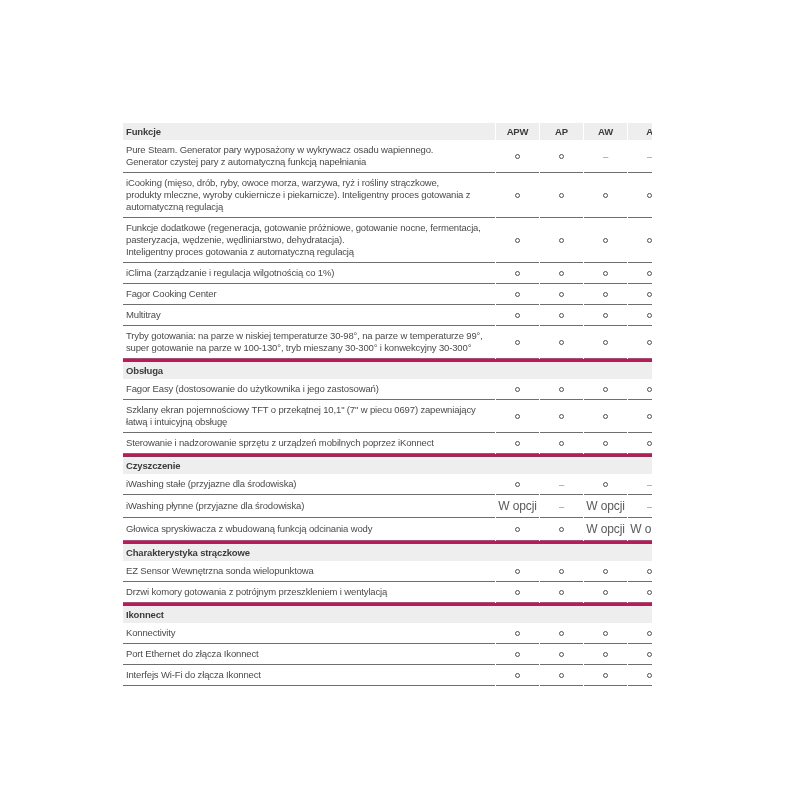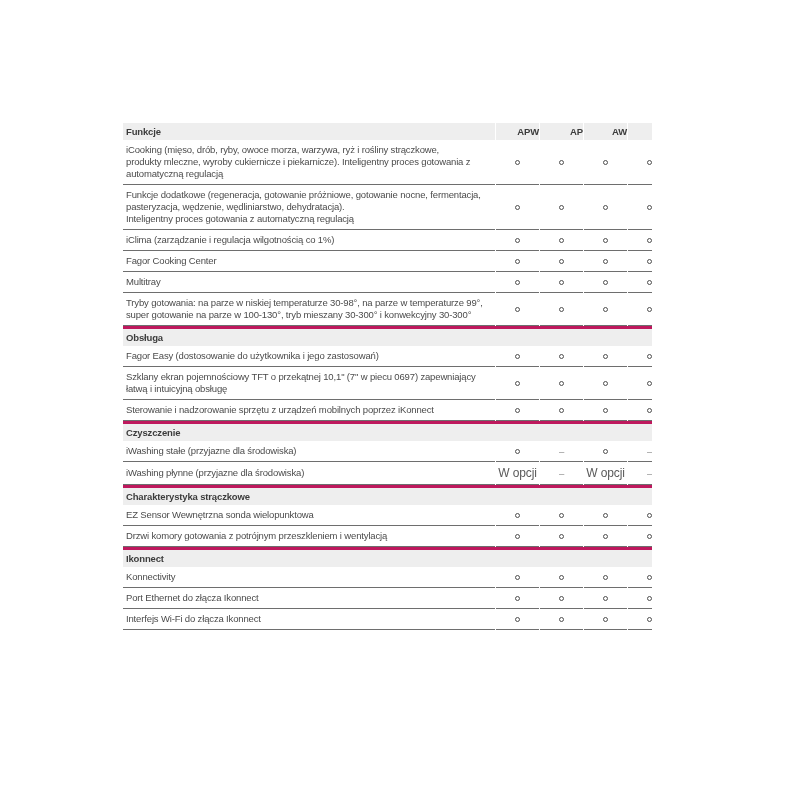--- a/index.html
+++ b/index.html
@@ -37,21 +37,21 @@
     background: #eeeeee;
     height: 17px;
     padding: 0 0 0 3px;
     font-weight: bold;
     color: #3c3c3c;
     border-top: 3px solid #be185d;
     vertical-align: middle;
   }
   tr.section-row.first td { border-top: none; }
   tr.section-row td.col-head {
-    text-align: right;
+    text-align: center;
     padding: 0;
   }
   tr.data-row td {
     border-bottom: 1px solid #6e6e6e;
     vertical-align: middle;
     padding: 4px 0;
   }
   td.label-cell {
     white-space: pre-line;
     line-height: 12px;
@@ -96,20 +96,29 @@
     <tbody id="spec-body">
         <tr class="section-row first">
           <td>Funkcje</td>
           <td class="col-head">APW</td>
           <td class="col-head">AP</td>
           <td class="col-head">AW</td>
           <td class="col-head">A</td>
           <td></td>
         </tr>
         <tr class="data-row">
+          <td class="label-cell">Pure Steam. Generator pary wyposażony w wykrywacz osadu wapiennego.
+Generator czystej pary z automatyczną funkcją napełniania</td>
+          <td class="value-cell"><span class="ring"></span></td>
+          <td class="value-cell"><span class="ring"></span></td>
+          <td class="value-cell"><span class="dash">–</span></td>
+          <td class="value-cell"><span class="dash">–</span></td>
+          <td></td>
+        </tr>
+        <tr class="data-row">
           <td class="label-cell">iCooking (mięso, drób, ryby, owoce morza, warzywa, ryż i rośliny strączkowe,
 produkty mleczne, wyroby cukiernicze i piekarnicze). Inteligentny proces gotowania z
 automatyczną regulacją</td>
           <td class="value-cell"><span class="ring"></span></td>
           <td class="value-cell"><span class="ring"></span></td>
           <td class="value-cell"><span class="ring"></span></td>
           <td class="value-cell"><span class="ring"></span></td>
           <td></td>
         </tr>
         <tr class="data-row">
@@ -193,20 +202,28 @@
           <td class="value-cell"><span class="ring"></span></td>
           <td class="value-cell"><span class="dash">–</span></td>
           <td></td>
         </tr>
         <tr class="data-row">
           <td class="label-cell">iWashing płynne (przyjazne dla środowiska)</td>
           <td class="value-cell"><span class="option">W opcji</span></td>
           <td class="value-cell"><span class="dash">–</span></td>
           <td class="value-cell"><span class="option">W opcji</span></td>
           <td class="value-cell"><span class="dash">–</span></td>
+          <td></td>
+        </tr>
+        <tr class="data-row">
+          <td class="label-cell">Głowica spryskiwacza z wbudowaną funkcją odcinania wody</td>
+          <td class="value-cell"><span class="ring"></span></td>
+          <td class="value-cell"><span class="ring"></span></td>
+          <td class="value-cell"><span class="option">W opcji</span></td>
+          <td class="value-cell"><span class="option">W opcji</span></td>
           <td></td>
         </tr>
         <tr class="section-row">
           <td colspan="6">Charakterystyka strączkowe</td>
         </tr>
         <tr class="data-row">
           <td class="label-cell">EZ Sensor Wewnętrzna sonda wielopunktowa</td>
           <td class="value-cell"><span class="ring"></span></td>
           <td class="value-cell"><span class="ring"></span></td>
           <td class="value-cell"><span class="ring"></span></td>

